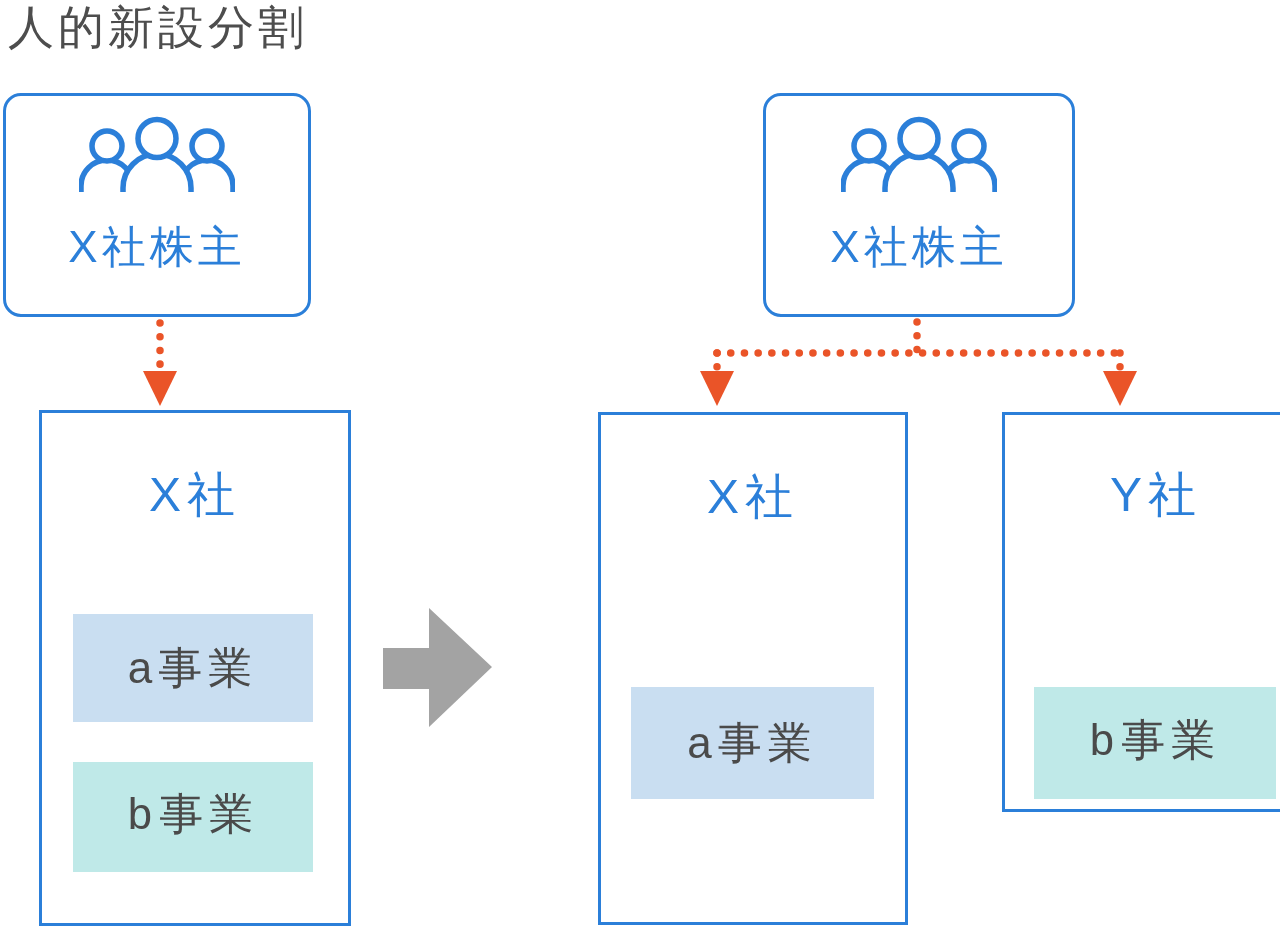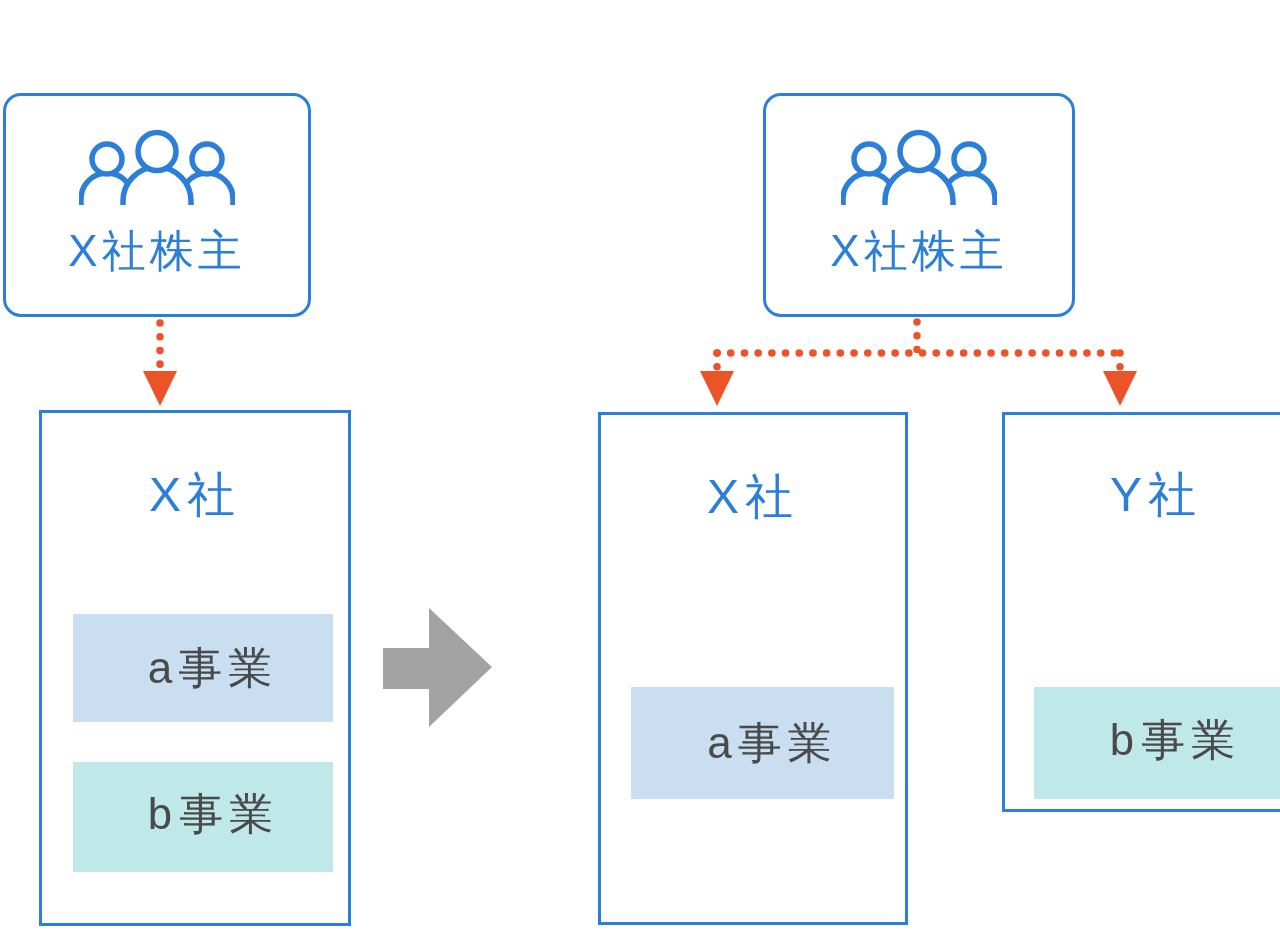--- a/index.html
+++ b/index.html
@@ -9,21 +9,21 @@
   }
   .title{
     position:absolute;left:8px;top:2px;margin:0;
     font-size:46px;font-weight:500;line-height:1.1;
     color:var(--title_text,#4d4d4d);letter-spacing:4px;
   }
   
   .card{
     position:absolute;height:224px;background:#fff;box-sizing:border-box;
     border:3.5px solid var(--blue,#2b7fd9);border-radius:18px;
-    display:flex;flex-direction:column;align-items:center;padding-top:33px;gap:22px;
+    display:flex;flex-direction:column;align-items:center;padding-top:20px;gap:31px;
   }
   #card-before{left:3px;top:93px;width:308px;}
   #card-after{left:763px;top:93px;width:312px;}
   .card-label{font-size:44px;line-height:1;color:var(--blue,#2b7fd9);letter-spacing:4px;}
   .people-icon{display:block;}
   .people-icon .pp{fill:#fff;stroke:var(--blue,#2b7fd9);stroke-width:5.5px;}
   
   .company-box{position:absolute;background:#fff;box-sizing:border-box;border:3px solid var(--blue,#2b7fd9);margin-left:36px;}
   #box-before{left:3px;top:410px;width:312px;height:516px;}
   #box-after-x{left:562px;top:412px;width:310px;height:513px;}
@@ -34,21 +34,21 @@
   }
   #box-before .company-name,#box-after-x .company-name{top:58px;}
   #box-after-y .company-name{top:56px;}
   .company-subtitle{
     position:absolute;left:0;right:0;top:122px;text-align:center;line-height:1;
     font-size:30px;color:var(--blue,#2b7fd9);letter-spacing:1px;
   }
   
   .chip{
     position:absolute;display:flex;align-items:center;justify-content:center;
-    font-size:44px;line-height:1;color:var(--text_dark,#4a4a4a);letter-spacing:6px;padding-left:20px;
+    font-size:44px;line-height:1;color:var(--text_dark,#4a4a4a);letter-spacing:6px;
   }
   .chip.a-bg{background:var(--business_a_bg,#c9def1);}
   .chip.b-bg{background:var(--business_b_bg,#bfe9e8);font-family:Liberation Mono, monospace;}
   #chip-before-a{left:31px;top:201px;width:240px;height:108px;}
   #chip-before-b{left:31px;top:349px;width:240px;height:110px;}
   #chip-after-a{left:30px;top:272px;width:243px;height:112px;}
   #chip-after-b{left:29px;top:272px;width:242px;height:112px;}
   
   .overlay{position:absolute;left:0;top:0;pointer-events:none;}
   .overlay .dot-line{
@@ -56,20 +56,21 @@
     stroke-linecap:round;stroke-dasharray:0.1 13.6;
   }
   .overlay .head{fill:var(--orange,#ea5428);stroke:none;}
   .overlay .gray{fill:var(--arrow_gray,#a3a3a3);stroke:none;}
 </style>
 </head>
 <body>
 
 <div class="canvas">
 
+  <h1 class="title">人的新設分割</h1>
 
   <div class="card" id="card-before">
     <svg class="people-icon" width="156" height="78" viewBox="0 0 156 78">
       <path class="pp" d="M2,76 v-6 a26,26 0 0 1 52,0 v6"></path>
       <path class="pp" d="M102,76 v-6 a26,26 0 0 1 52,0 v6"></path>
       <circle class="pp" cx="28" cy="30" r="15"></circle>
       <circle class="pp" cx="128" cy="30" r="15"></circle>
       <path class="pp" d="M44,76 v-4 a34,34 0 0 1 68,0 v4"></path>
       <circle class="pp" cx="78" cy="22.5" r="19"></circle>
     </svg>

